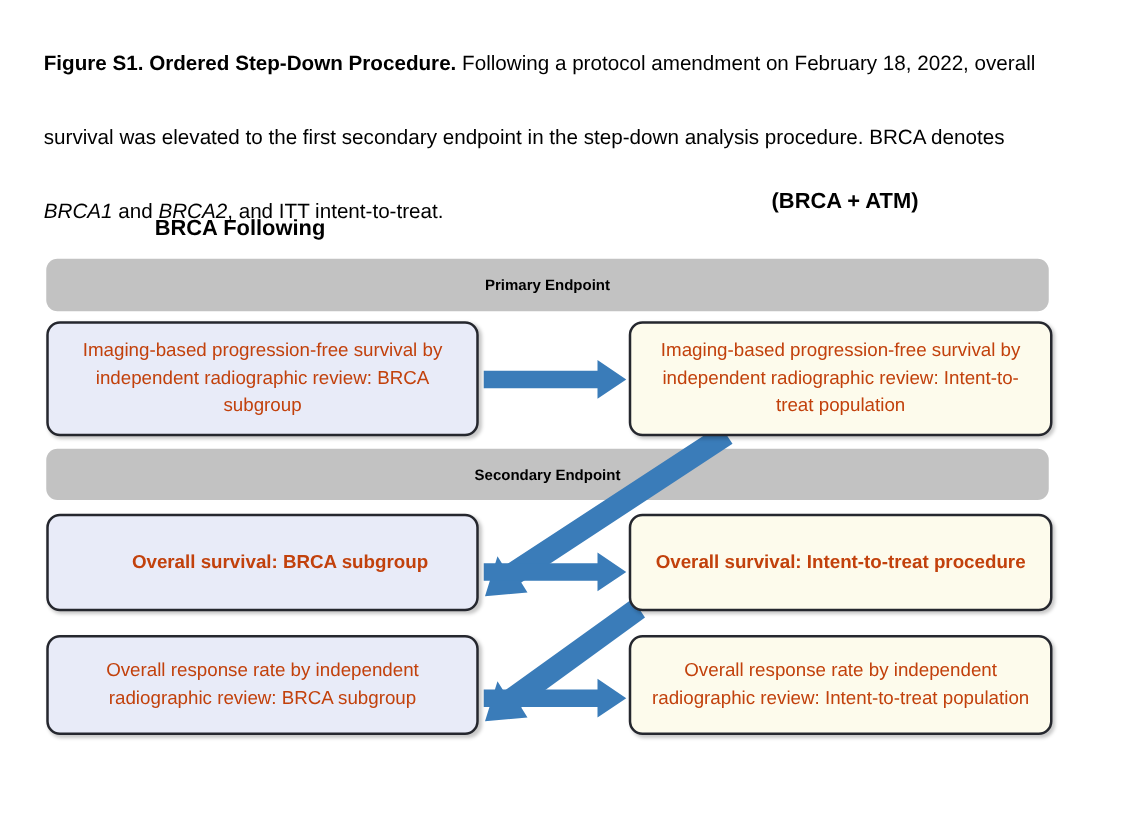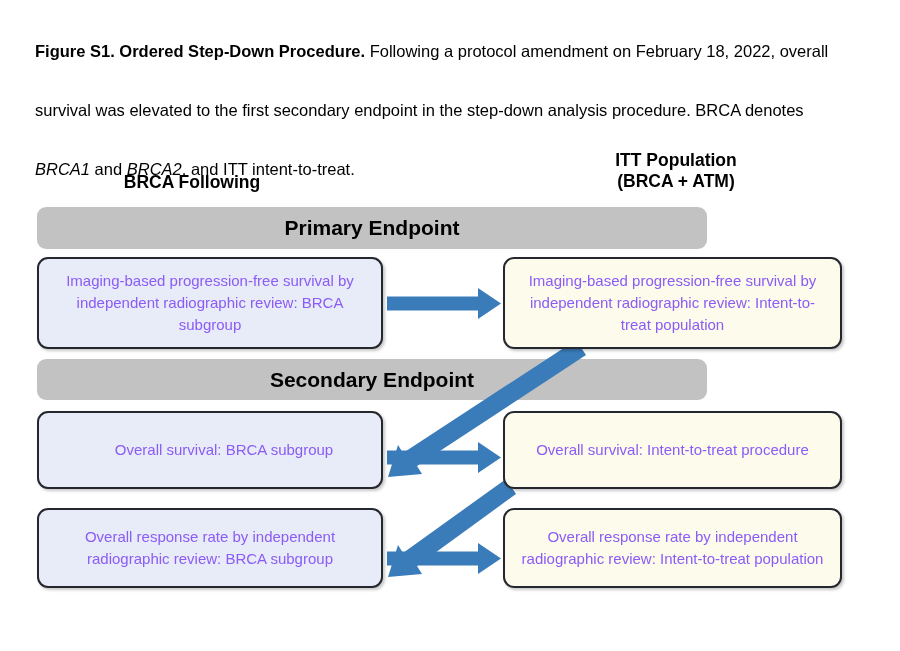--- a/index.html
+++ b/index.html
@@ -50,55 +50,55 @@
     left: 576px;
     top: 150px;
     width: 200px;
   }
   #header-right .it { }
 
   
   .band {
     position: absolute;
     left: 37px;
-    width: 670px;
+    width: 802px;
     background: #c2c2c2;
     border-radius: 9px;
     display: flex;
     align-items: center;
     justify-content: center;
     font-weight: bold;
-    font-size: 21px;
+    font-size: 12px;
     color: #000;
     box-sizing: border-box;
   }
   #band-primary   { top: 207px; height: 42px; }
   #band-secondary { top: 359px; height: 41px; }
 
   
   .box {
     position: absolute;
     box-sizing: border-box;
     border: 2px solid #25272e;
     border-radius: 11px;
     display: flex;
     align-items: center;
     justify-content: center;
     text-align: center;
     font-size: 15px;
     line-height: 22px;
-    color: #8b5cf6;
+    color: #c2410c;
     box-shadow: 2px 2px 3px rgba(0,0,0,0.22);
     padding: 4px 10px;
   }
   .box.left  { background: #e8ebf8; left: 37px;  width: 346px; }
   .box.right { background: #fdfbec; left: 503px; width: 339px; }
 
   .row1 { top: 257px; height: 92px; }
-  .row2 { top: 411px; height: 78px; }
+  .row2 { top: 411px; height: 78px; font-weight: bold; }
   .row3 { top: 508px; height: 80px; }
 
   
   #box-os-brca .txt { position: relative; left: 14px; }
 
   
   #arrows {
     position: absolute;
     left: 0;
     top: 0;
@@ -112,21 +112,20 @@
 
 <div id="caption">
   <span class="lead">Figure S1. Ordered Step-Down Procedure.</span><span> Following a protocol amendment on February 18, 2022, overall survival was elevated to the first secondary endpoint in the step-down analysis procedure. BRCA denotes </span><span class="it">BRCA1</span><span> and </span><span class="it">BRCA2</span><span>, and ITT intent-to-treat.</span>
 </div>
 
 <div class="col-header" id="header-left">
   <span>BRCA Following</span>
 </div>
 
 <div class="col-header" id="header-right">
-  <div>ITT Population</div>
   <div><span>(BRCA + </span><span class="it">ATM</span><span>)</span></div>
 </div>
 
 <div class="band" id="band-primary">
   <span>Primary Endpoint</span>
 </div>
 
 <div class="band" id="band-secondary">
   <span>Secondary Endpoint</span>
 </div>

